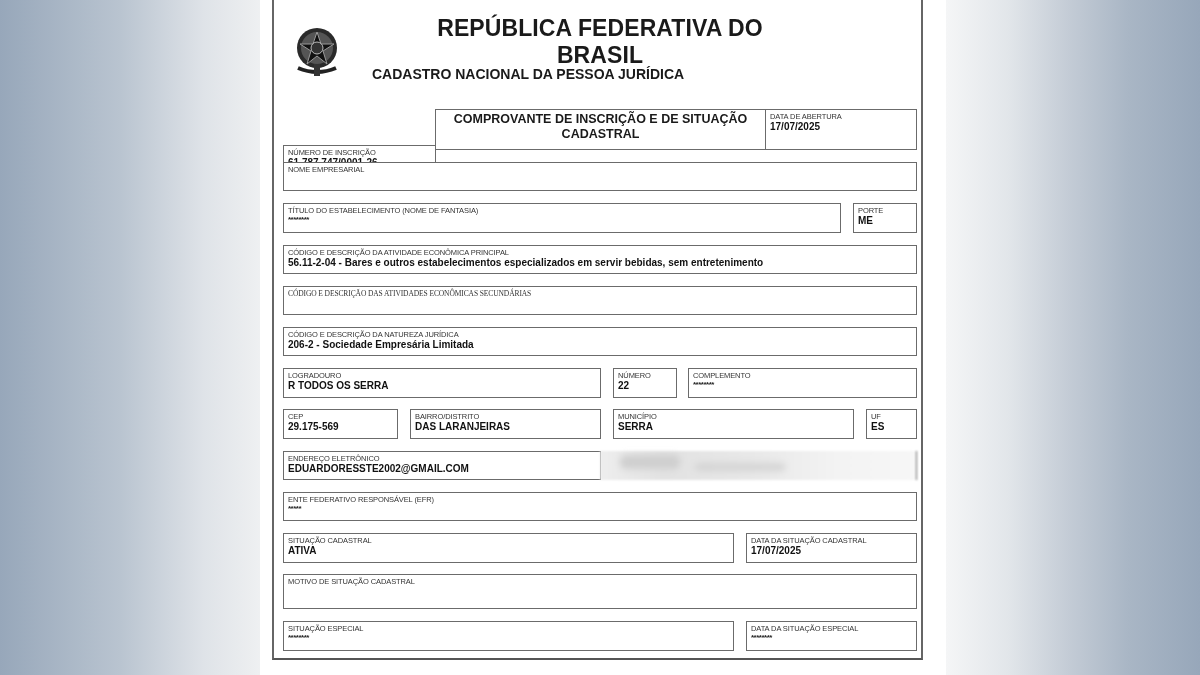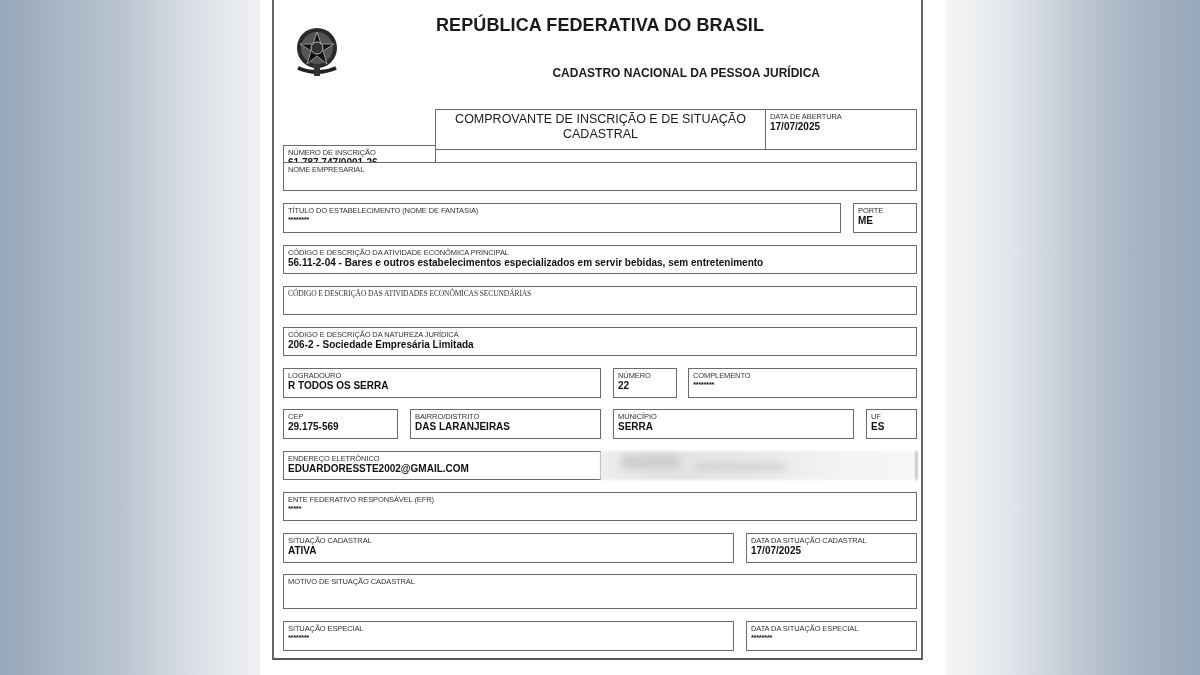--- a/index.html
+++ b/index.html
@@ -13,34 +13,34 @@
     position:absolute; left:260px; top:0; width:686px; height:675px; background:#fff;
   }
   .page {
     position:absolute; left:272px; top:-4px; width:651px; height:664px;
     border:2px solid #555; border-top:none; background:#fff; box-sizing:border-box;
     border-left:2px solid #666; border-right:2px solid #666;
   }
   .emblem { position:absolute; left:290px; top:24px; width:54px; height:56px; }
   .h1 {
     position:absolute; left:400px; width:400px; top:15px; text-align:center;
-    font-weight:bold; font-size:18px; letter-spacing:0.1px; color:#1a1a1a;
+    font-weight:bold; font-size:23px; letter-spacing:0.1px; color:#1a1a1a;
   }
   .h2 {
-    position:absolute; left:380px; width:440px; top:66px; text-align:right;
-    font-weight:bold; font-size:12px; color:#1a1a1a;
+    position:absolute; left:372px; width:440px; top:66px; text-align:left;
+    font-weight:bold; font-size:14px; color:#1a1a1a;
   }
   .box {
     position:absolute; border:1.5px solid #6b6b6b; box-sizing:border-box; background:#fff;
     padding:2px 4px 0 4px; overflow:hidden;
   }
   .lbl { display:block; font-size:7.5px; color:#333; letter-spacing:-0.1px; line-height:9px; white-space:nowrap; }
   .val { display:block; font-size:10px; font-weight:bold; color:#111; line-height:12px; white-space:nowrap; }
   .mask { display:block; font-size:8px; font-weight:bold; color:#222; line-height:10px; letter-spacing:-0.5px; }
-  .title-box { text-align:center; font-weight:normal; font-size:12.5px; line-height:15px; padding-top:2px; color:#1a1a1a; }
+  .title-box { text-align:center; font-weight:bold; font-size:12.5px; line-height:15px; padding-top:2px; color:#1a1a1a; }
   .blur {
     position:absolute; left:600px; top:451px; width:316px; height:29px;
     background: linear-gradient(to right, #eeeeee 0%, #e2e2e2 20%, #e9e9e9 50%, #f3f3f3 75%, #f7f7f7 100%);
     filter: blur(1px); border-right:1.5px solid #6b6b6b;
   }
   .blur .s1 { position:absolute; left:20px; top:4px; width:60px; height:14px; background:#cfcfcf; border-radius:6px; filter:blur(3px); }
   .blur .s2 { position:absolute; left:95px; top:12px; width:90px; height:8px; background:#d4d4d4; border-radius:4px; filter:blur(3px); }
 </style>
 </head>
 <body>

